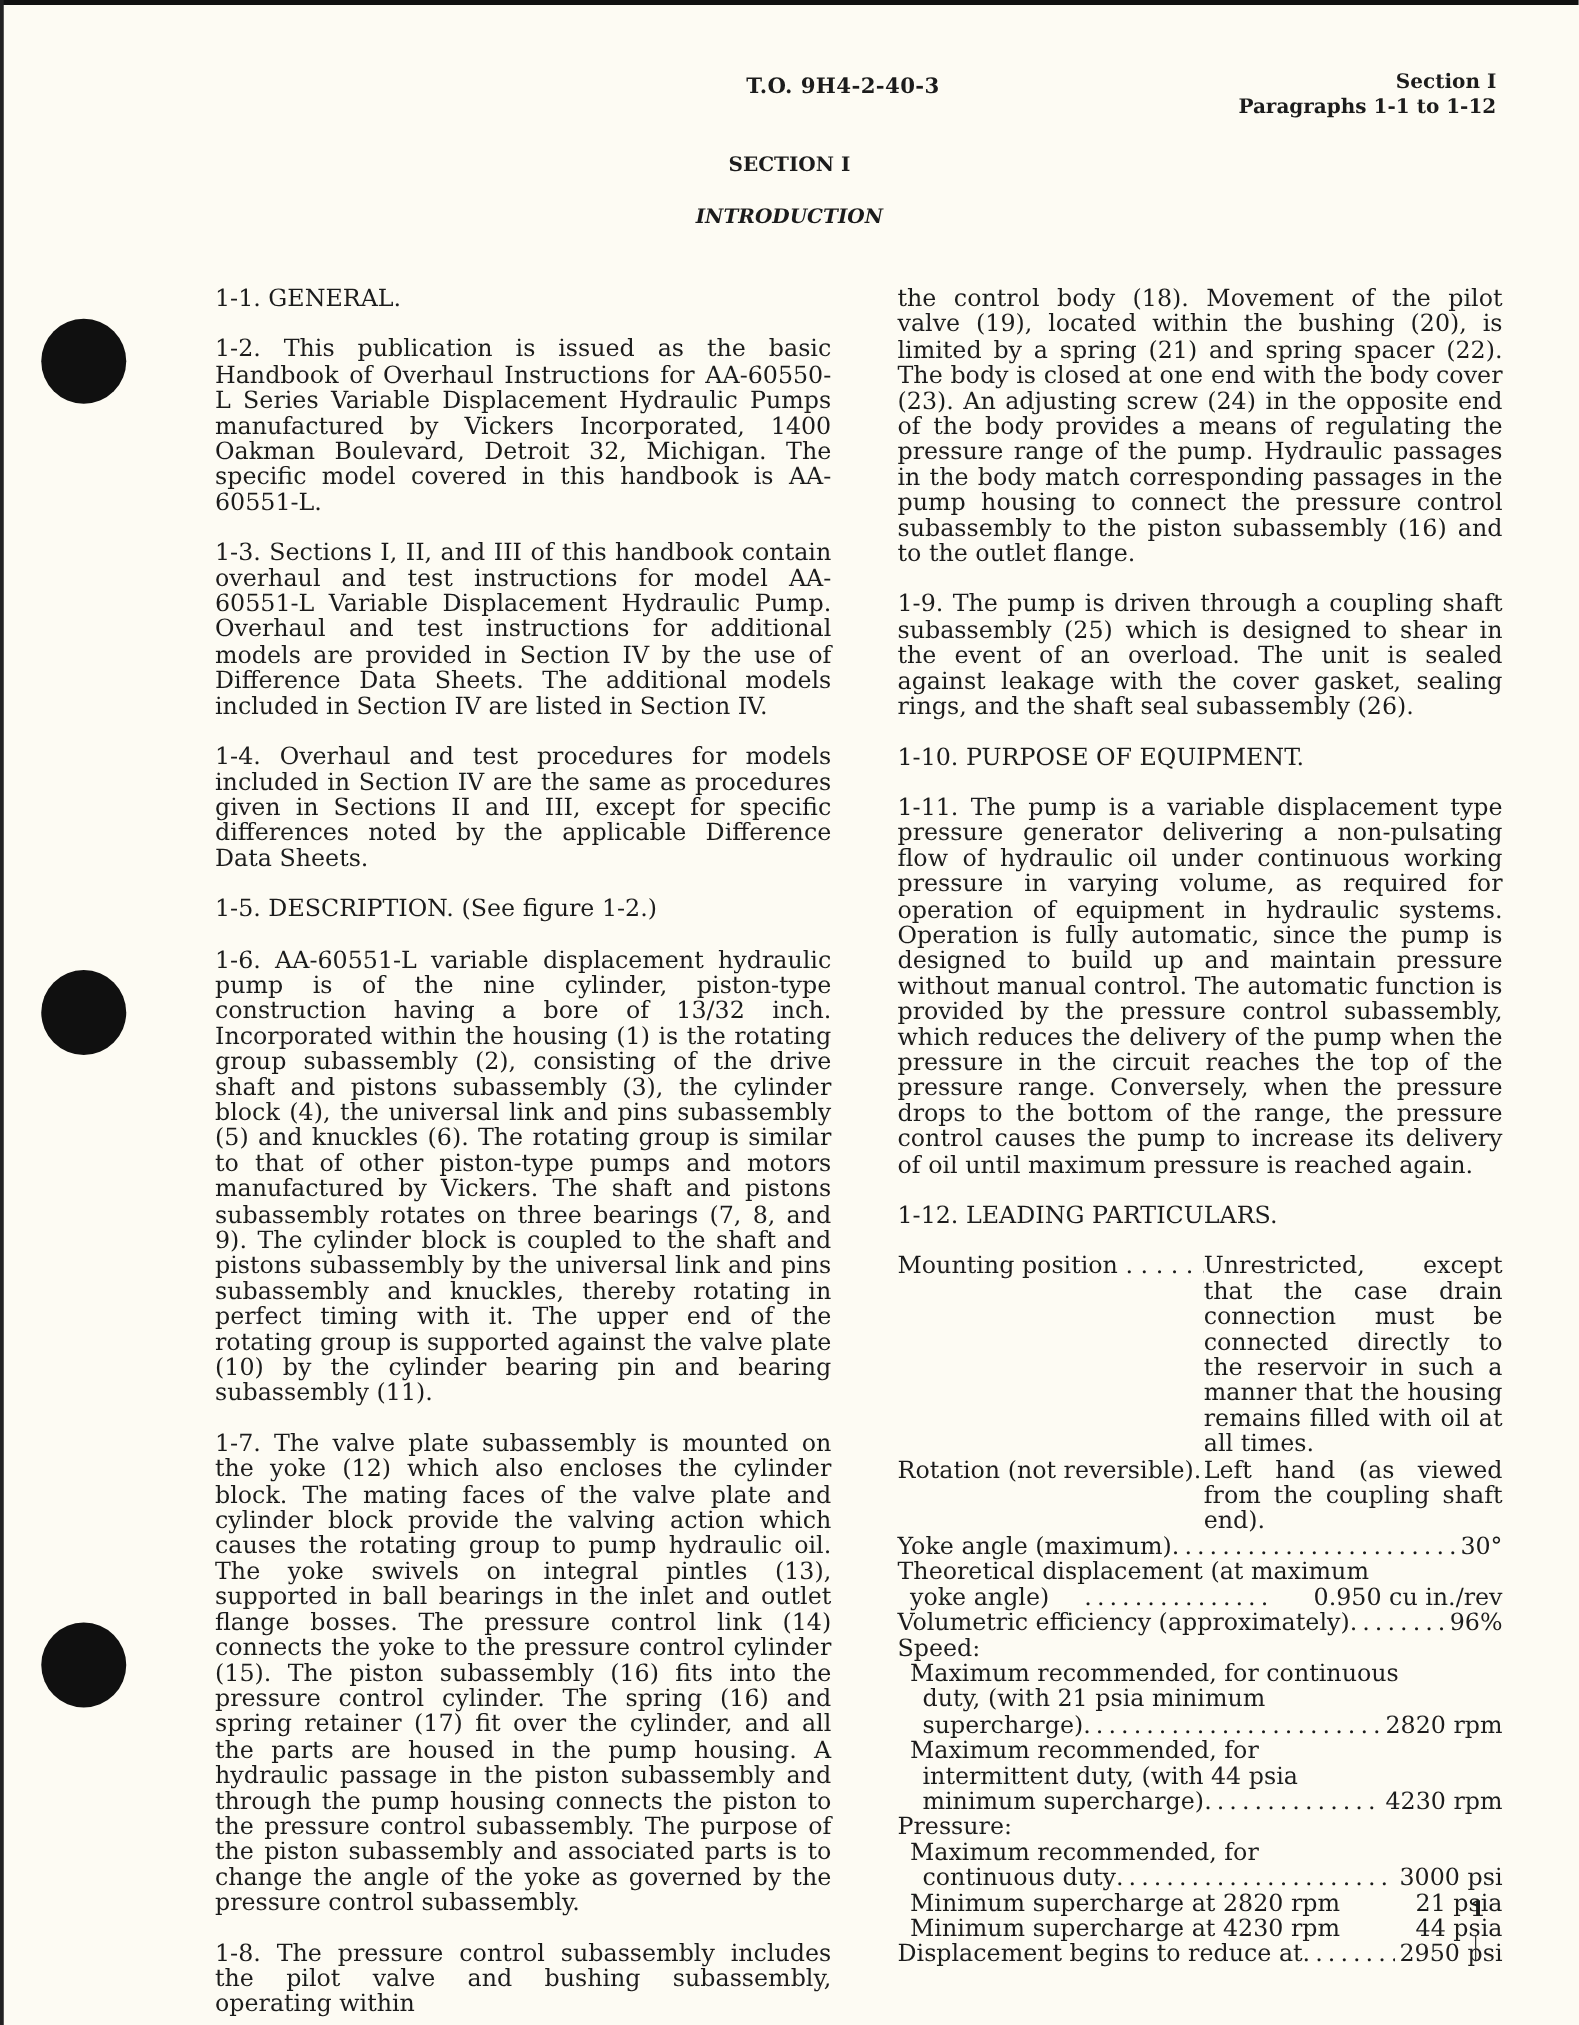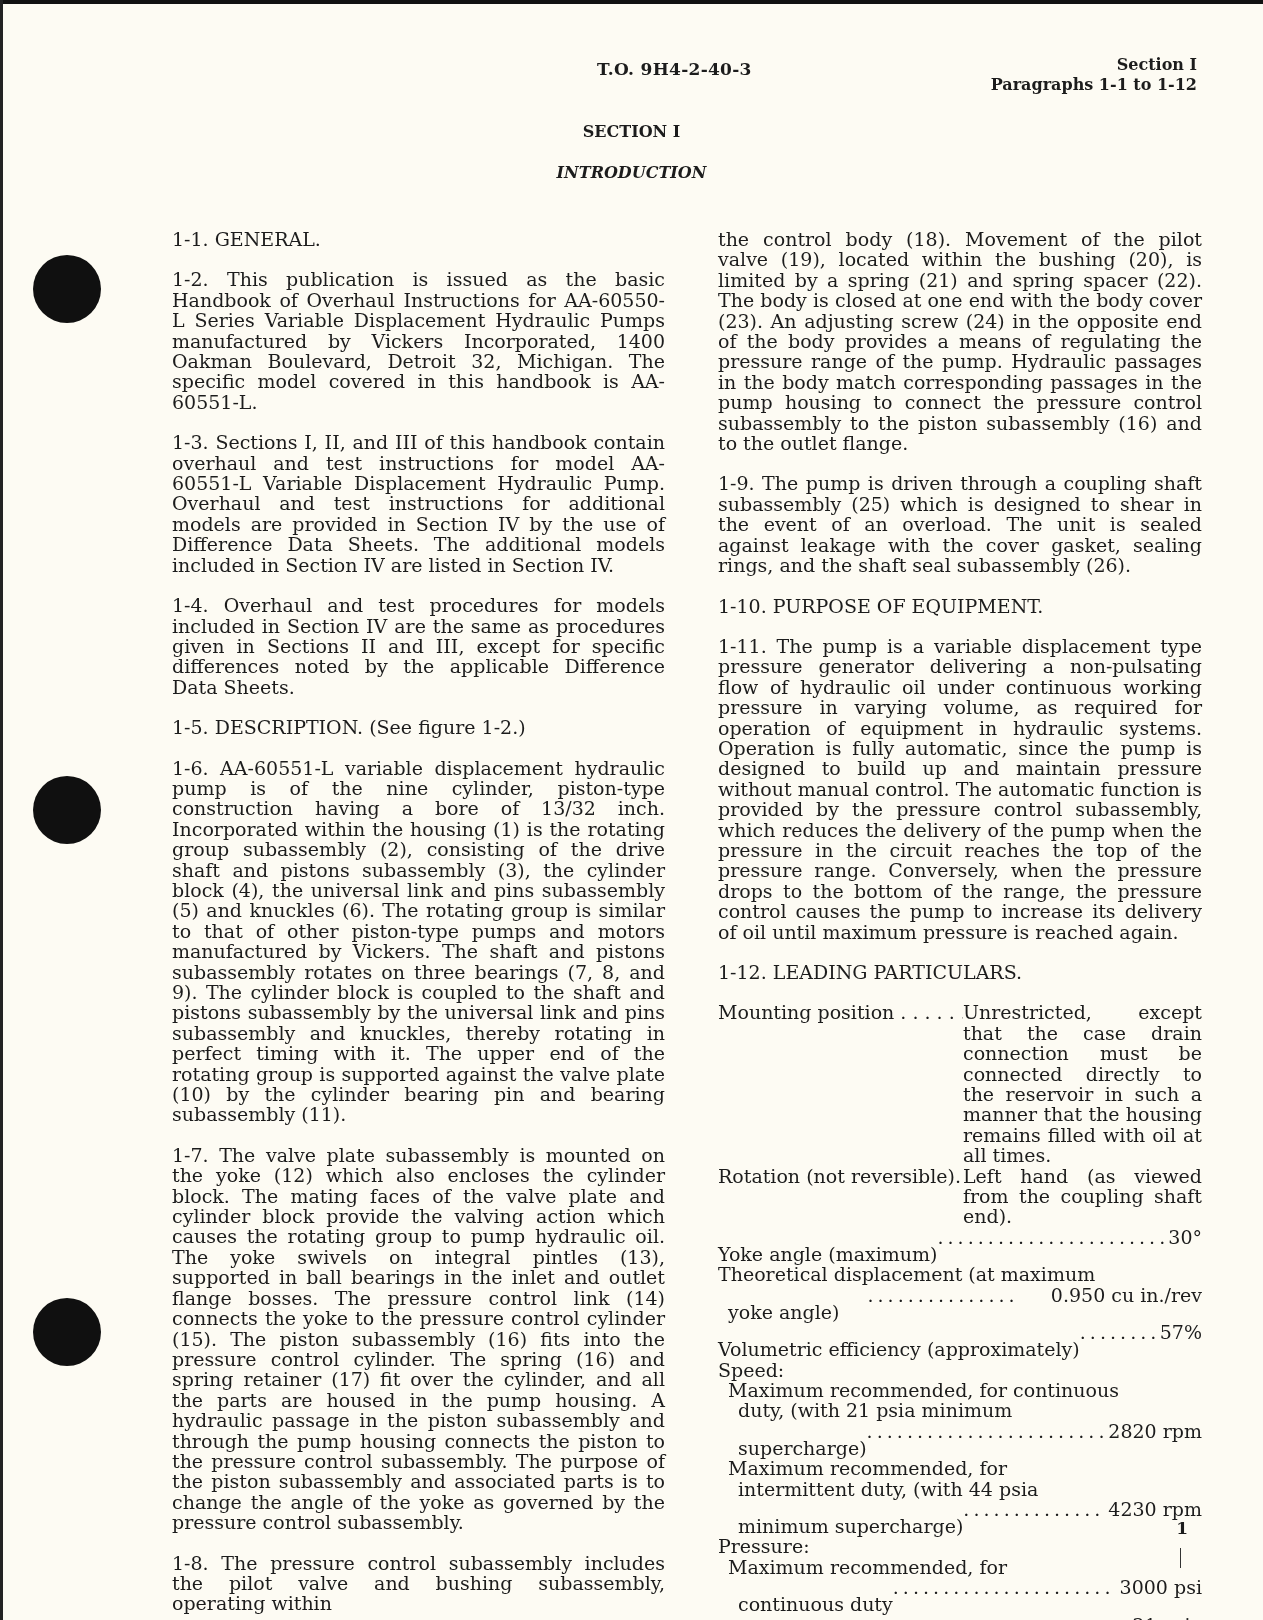--- a/index.html
+++ b/index.html
@@ -17,21 +17,21 @@
   .sect-title { position: absolute; left: 0; width: 1263px; text-align: center; font-size: 16px; font-weight: bold; }
   .col { position: absolute; font-size: 19px; line-height: 20.4px; text-align: justify; }
   .col p { margin: 0 0 20px 0; }
   .col .h { margin: 0 0 20px 0; text-align: left; }
   .colL { left: 172px; top: 229px; width: 493px; }
   .colR { left: 718px; top: 229px; width: 484px; }
   .spec { display: flex; text-align: left; }
   .spec .k { width: 245px; flex: none; white-space: nowrap; overflow: hidden; }
   .spec .v { flex: 1; text-align: justify; }
   .row { display: flex; white-space: nowrap; text-align: left; }
-  .row .lbl { flex: none; margin-top: 17px; }
+  .row .lbl { flex: none; }
   .row .dots { flex: 1; overflow: hidden; }
   .row .dots::after { content: " . . . . . . . . . . . . . . . . . . . . . . . . . . . . . . . . . . . . . . . . . . . . . . . . . . . . . . . . . ."; letter-spacing: -1px; }
   .row .val { flex: none; padding-left: 4px; }
   .plain { text-align: left; white-space: nowrap; }
   .i1 { padding-left: 10px; gap: 28px; }
   .i2 { padding-left: 20px; }
   .pgnum { position: absolute; right: 75px; top: 1518px; font-size: 17px; font-weight: bold; }
   .tick { position: absolute; left: 1180px; top: 1548px; width: 1px; height: 20px; background: #333; }
 </style>
 </head>
@@ -87,21 +87,21 @@
     </div>
     <div class="plain">Theoretical displacement (at maximum</div>
     <div class="row i1">
       <span class="lbl">yoke angle)</span>
       <span class="dots"></span>
       <span class="val">0.950 cu in./rev</span>
     </div>
     <div class="row">
       <span class="lbl">Volumetric efficiency (approximately)</span>
       <span class="dots"></span>
-      <span class="val">57%</span>
+      <span class="val">96%</span>
     </div>
     <div class="plain">Speed:</div>
     <div class="plain i1">Maximum recommended, for continuous</div>
     <div class="plain i2">duty, (with 21 psia minimum</div>
     <div class="row i2">
       <span class="lbl">supercharge)</span>
       <span class="dots"></span>
       <span class="val">2820 rpm</span>
     </div>
     <div class="plain i1">Maximum recommended, for</div>

